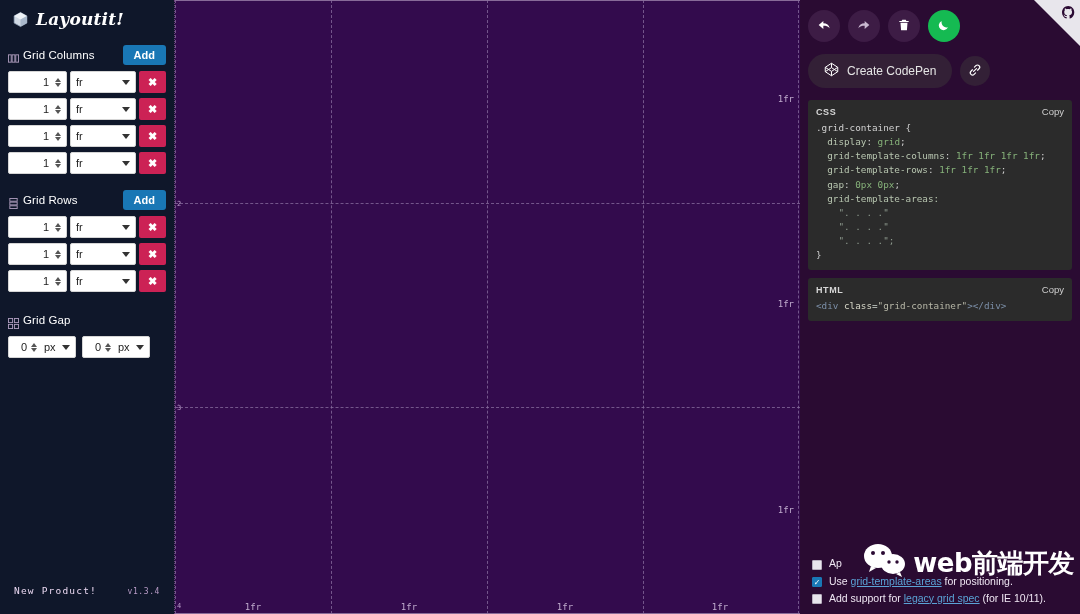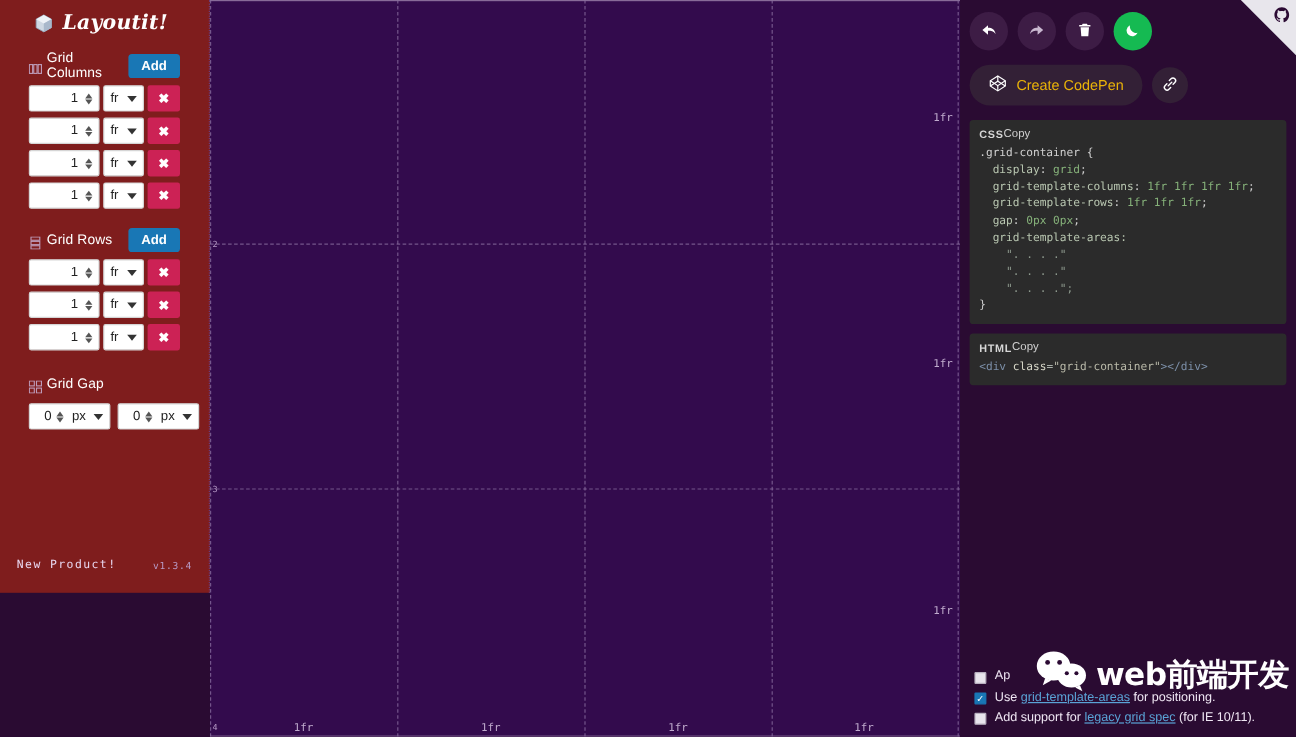--- a/index.html
+++ b/index.html
@@ -7,26 +7,26 @@
     width: 1080px; height: 614px;
     overflow: hidden;
     background: #2a0b32;
     font-family: "Liberation Sans", sans-serif;
     -webkit-font-smoothing: antialiased;
   }
   #app { position: relative; width: 1080px; height: 614px; display: flex; }
 
   
   .sidebar {
-    width: 175px; height: 494px;
-    background: #7f1d1d;
+    width: 175px; height: 614px;
+    background: #0f172a;
     border-right: 1px dotted #6b3d7a;
     position: relative;
     flex: 0 0 175px;
-    padding: 0 24px;
+    padding: 0 8px;
   }
   .brand {
     display: flex; align-items: center; gap: 7px;
     padding: 9px 2px 12px 4px;
   }
   .brand-cube { width: 17px; height: 17px; flex: 0 0 17px; }
   .brand-name {
     font-family: "DejaVu Serif", serif;
     font-style: italic; font-weight: 700;
     font-size: 17px; color: #ffffff; letter-spacing: .2px;
@@ -158,37 +158,37 @@
   .toolbar { display: flex; gap: 8px; align-items: center; margin-bottom: 12px; }
   .rbtn {
     width: 32px; height: 32px; border-radius: 50%;
     background: #3d1c45; border: none; cursor: pointer;
     display: flex; align-items: center; justify-content: center;
     color: #fff;
   }
   .rbtn.green { background: #15ba52; }
   .toolbar2 { display: flex; gap: 8px; align-items: center; margin-bottom: 12px; }
   .btn-pen {
-    background: #332036; color: #eab308; border: none;
+    background: #332036; color: #e5e5e5; border: none;
     border-radius: 17px; height: 34px; padding: 0 16px;
     font-size: 12px; display: flex; align-items: center; gap: 8px;
     cursor: pointer;
   }
   .btn-link {
     width: 30px; height: 30px; border-radius: 50%;
     background: #332036; border: none; cursor: pointer;
     display: flex; align-items: center; justify-content: center; color:#fff;
   }
 
   .codebox {
     background: #2b2b2b; border-radius: 3px;
     margin-bottom: 8px; padding: 6px 8px 8px 8px;
   }
   .code-head {
-    display: flex; justify-content: flex-start; align-items: center;
+    display: flex; justify-content: space-between; align-items: center;
     margin-bottom: 4px;
   }
   .code-lang { font-size: 9px; font-weight: 700; color: #d7d7d7; letter-spacing: .6px; }
   .code-copy { font-size: 9.5px; color: #cfcfcf; cursor: pointer; }
   pre.code {
     font-family: "DejaVu Sans Mono", monospace;
     font-size: 9.3px; line-height: 1.52;
     color: #cfd6cf; white-space: pre; margin: 0;
   }
   .c-sel { color: #d0d0d0; }

